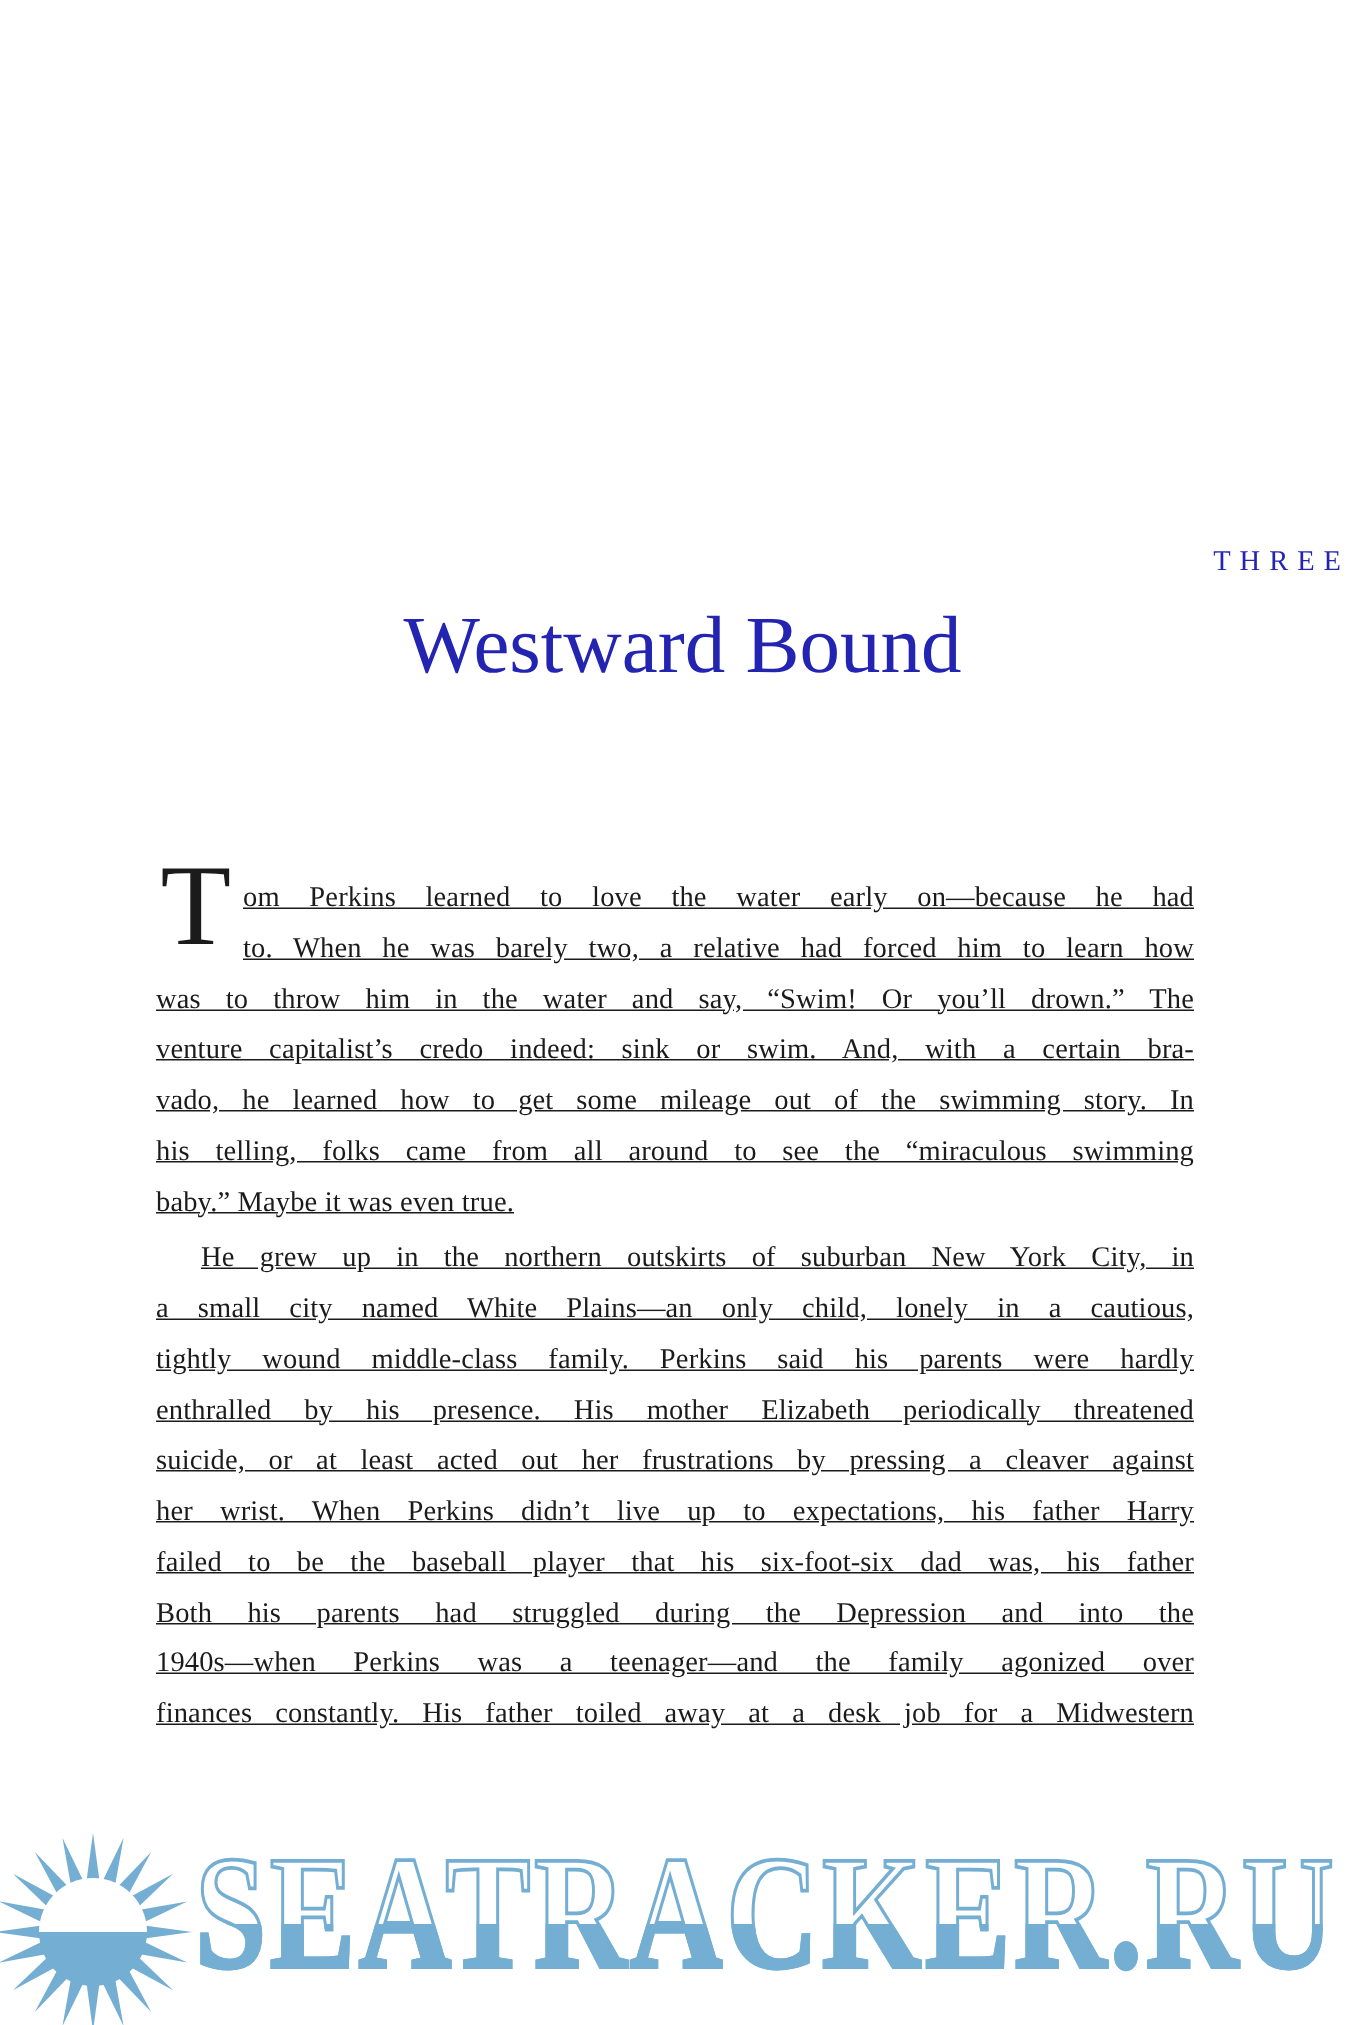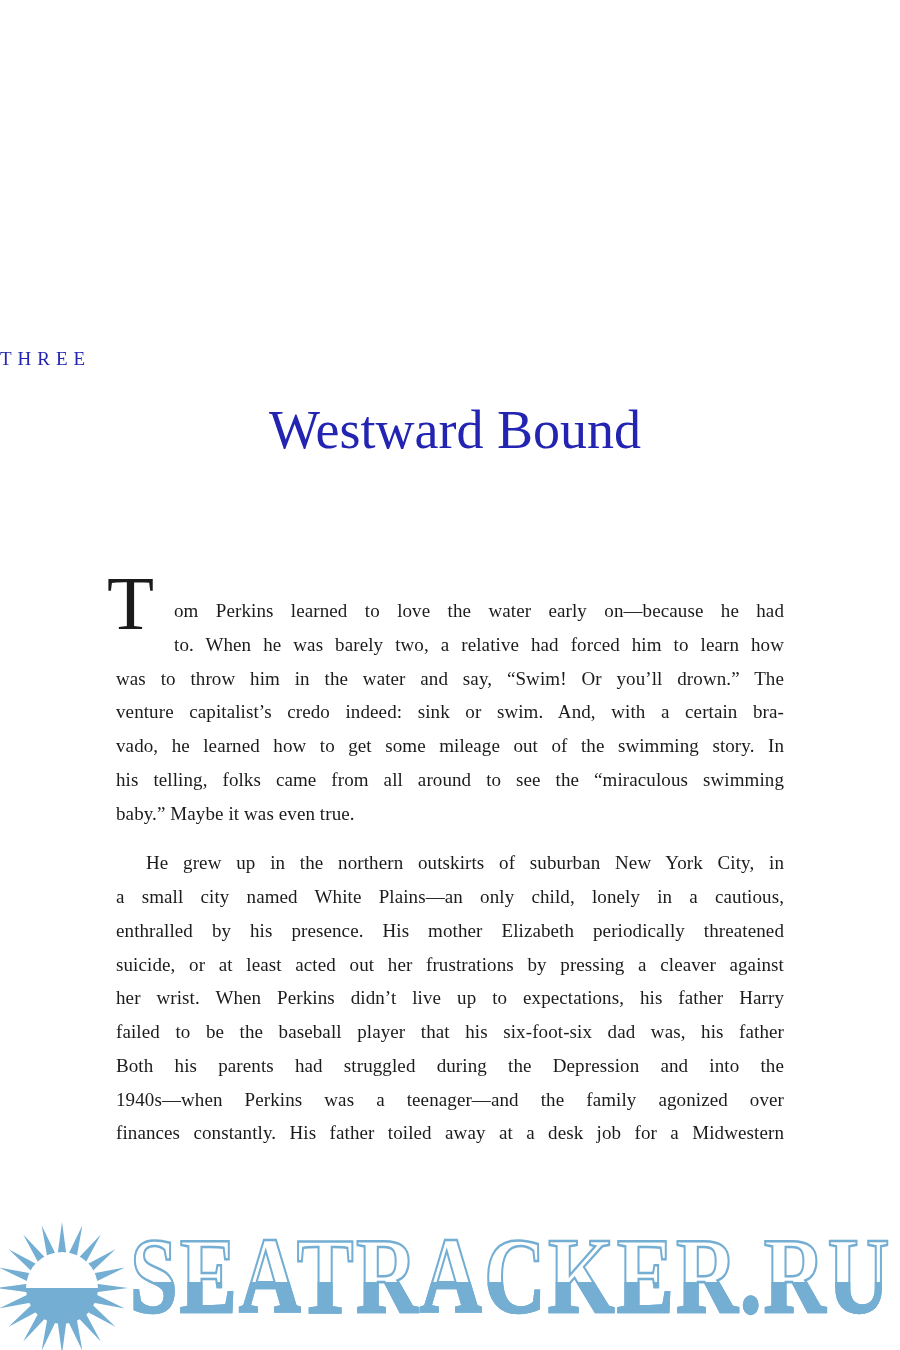--- a/index.html
+++ b/index.html
@@ -5,40 +5,40 @@
   html,body{margin:0;padding:0;background:#e8e8e8;}
   .page{
     position:relative;
     width:900px;height:1350px;
     background:#ffffff;
     margin:0 auto;
     overflow:hidden;
     font-family:"Liberation Serif", serif;
   }
   .chapter-num{
-    position:absolute;top:348px;left:0;width:100%;
-    text-align:left;
+    position:absolute;top:364px;left:0;width:100%;
+    text-align:right;
     font-size:19px;
     letter-spacing:6px;
     font-weight:normal;
   }
   .chapter-title{
     position:absolute;top:399px;left:5px;width:100%;
     text-align:center;
     font-size:54px;
     font-weight:normal;
     margin:0;
   }
   .body-text{
     position:absolute;left:100px;top:578px;width:700px;
     font-size:19px;
     line-height:33.75px;
     letter-spacing:0.1px;
   }
-  .para{margin:16px;}
+  .para{margin:4px;text-decoration:underline;}
   .line{
     text-align:justify;
     text-align-last:justify;
     height:33.75px;
     overflow:visible;
     white-space:nowrap;
   }
   .line.justify-wide{white-space:normal;}
   .line.last{text-align-last:left;}
   .line.dropcap-indent{padding-left:58px;}
@@ -89,20 +89,21 @@
         <div class="line justify-wide dropcap-indent">to. When he was barely two, a relative had forced him to learn how</div>
         <div class="line justify-wide">was to throw him in the water and say, “Swim! Or you’ll drown.” The</div>
         <div class="line justify-wide">venture capitalist’s credo indeed: sink or swim. And, with a certain bra-</div>
         <div class="line justify-wide">vado, he learned how to get some mileage out of the swimming story. In</div>
         <div class="line justify-wide">his telling, folks came from all around to see the “miraculous swimming</div>
         <div class="line justify-wide last">baby.” Maybe it was even true.</div>
       </div>
     <div class="para" id="para2">
         <div class="line justify-wide first-indent">He grew up in the northern outskirts of suburban New York City, in</div>
         <div class="line justify-wide">a small city named White Plains—an only child, lonely in a cautious,</div>
+        <div class="line justify-wide">tightly wound middle-class family. Perkins said his parents were hardly</div>
         <div class="line justify-wide">enthralled by his presence. His mother Elizabeth periodically threatened</div>
         <div class="line justify-wide">suicide, or at least acted out her frustrations by pressing a cleaver against</div>
         <div class="line justify-wide">her wrist. When Perkins didn’t live up to expectations, his father Harry</div>
         <div class="line justify-wide">failed to be the baseball player that his six-foot-six dad was, his father</div>
         <div class="line justify-wide">Both his parents had struggled during the Depression and into the</div>
         <div class="line justify-wide">1940s—when Perkins was a teenager—and the family agonized over</div>
         <div class="line justify-wide">finances constantly. His father toiled away at a desk job for a Midwestern</div>
       </div>
   </div>
 

